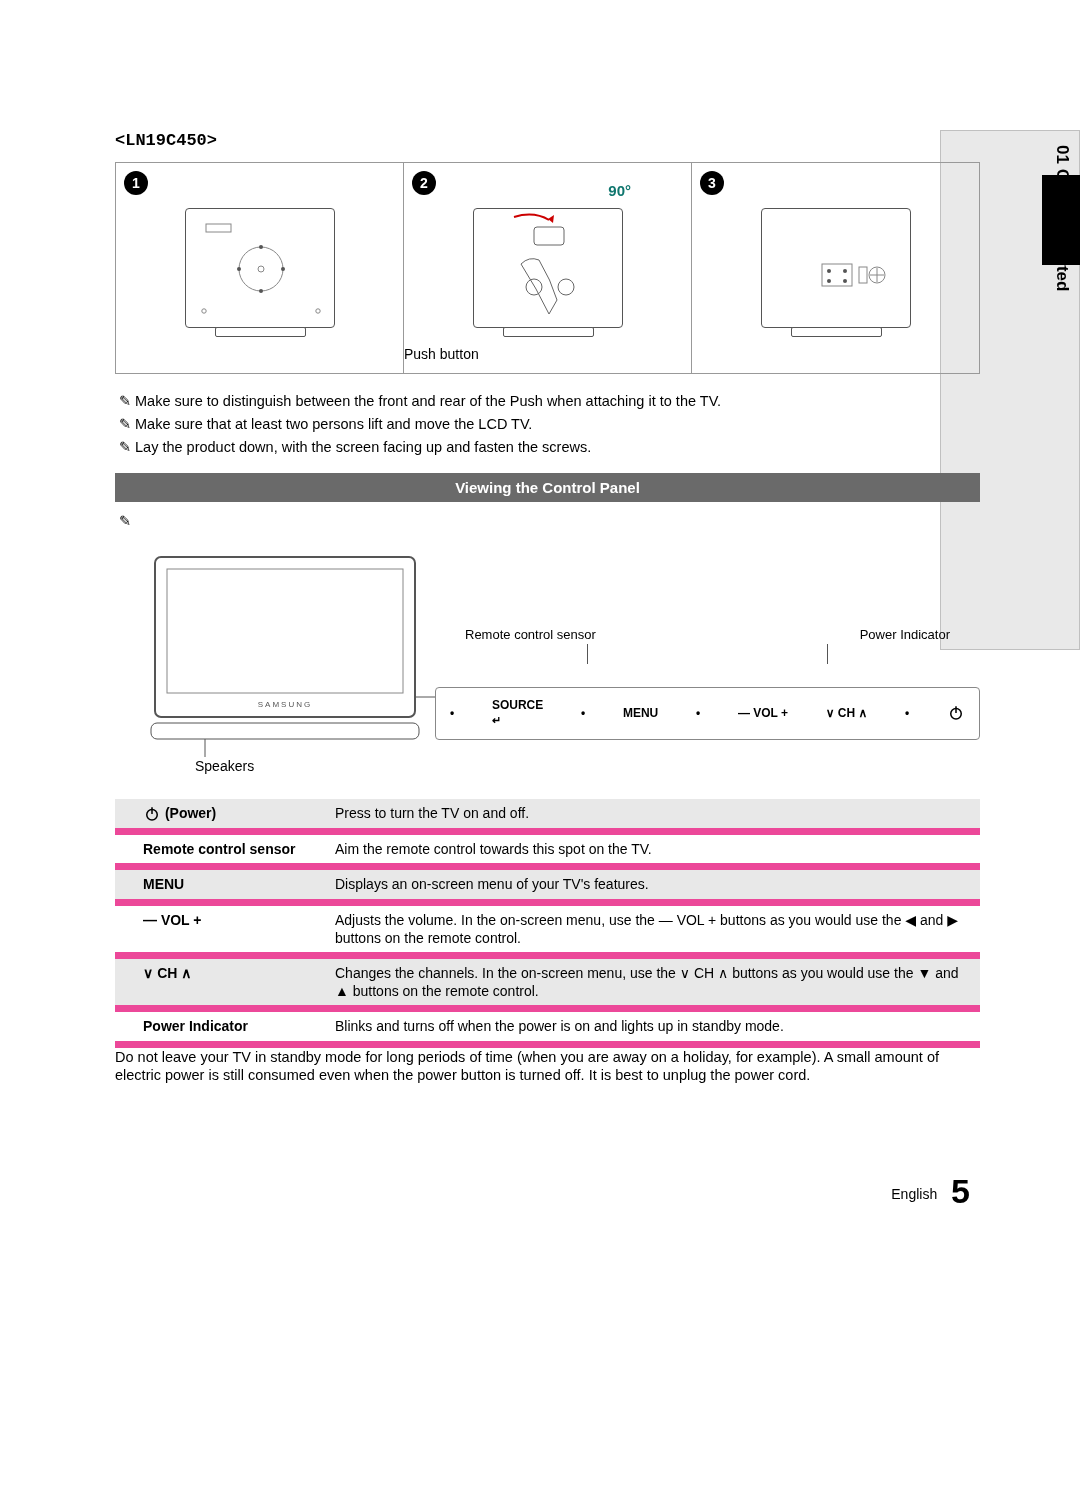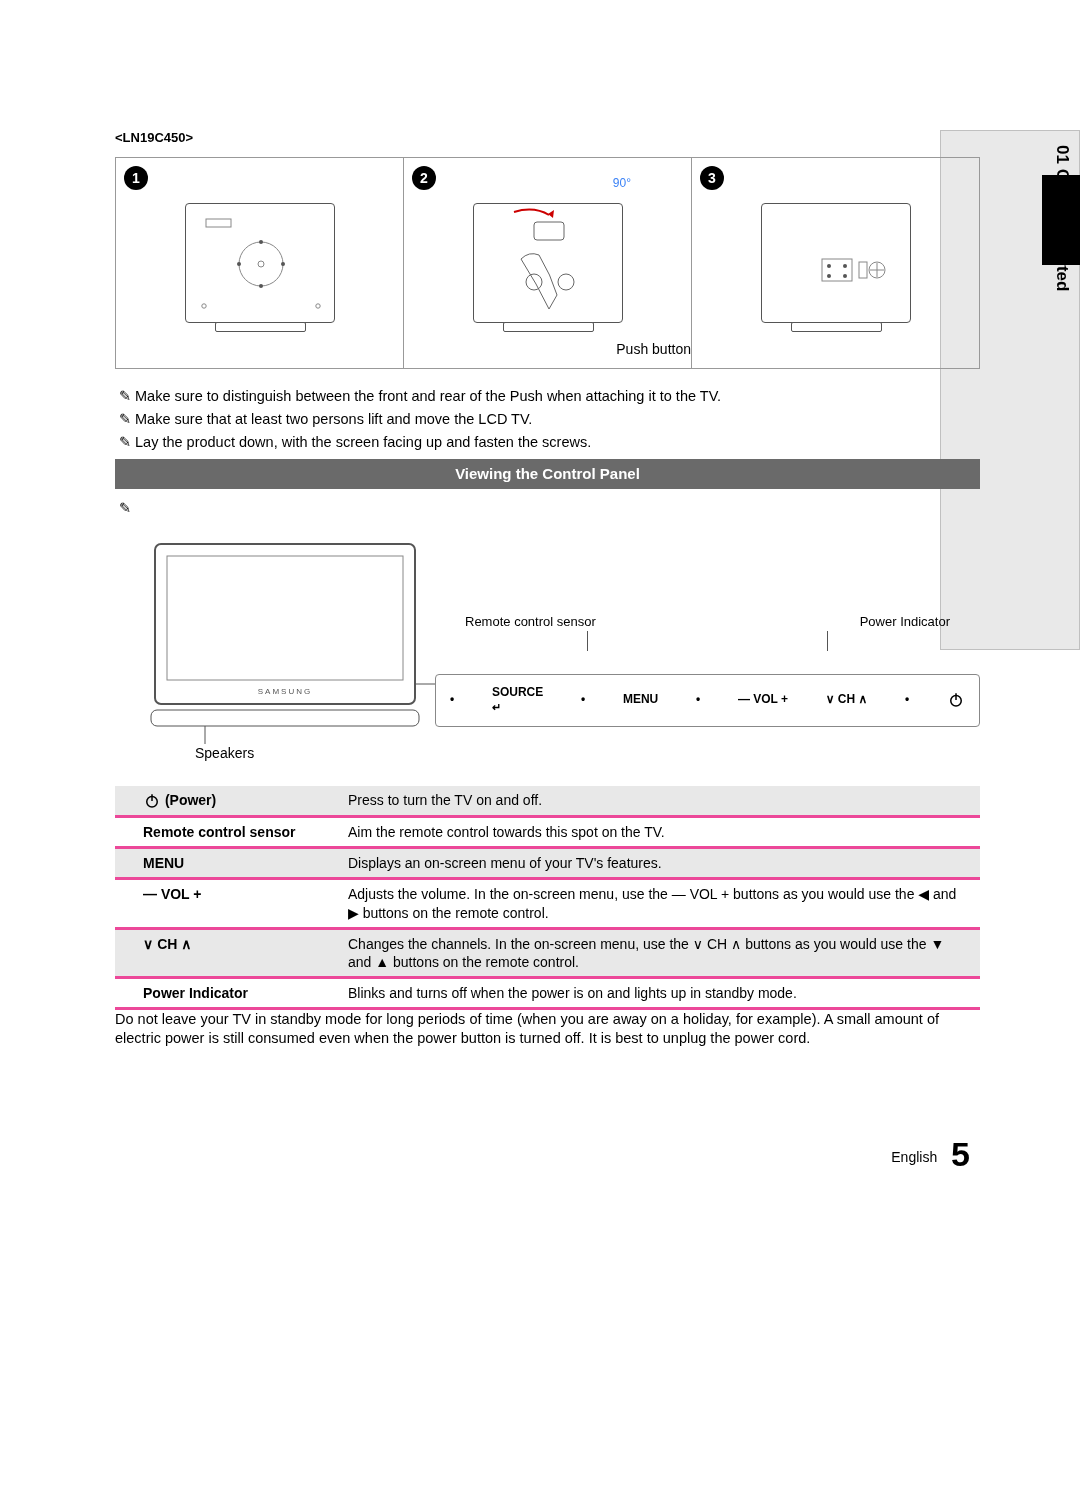--- a/index.html
+++ b/index.html
@@ -39,22 +39,23 @@
   .side-black {
     position: absolute;
     right: 0;
     top: 175px;
     width: 38px;
     height: 90px;
     background: #000;
   }
   .model-title {
     font-weight: bold;
-    font-size: 13px;
+    font-size: 17px;
     margin-bottom: 10px;
+    font-family: Liberation Mono, monospace;
   }
   .figure-row {
     display: flex;
     border: 1px solid #999;
     margin-bottom: 18px;
   }
   .figure-cell {
     flex: 1;
     border-right: 1px solid #999;
     position: relative;
@@ -77,49 +78,49 @@
     display: flex;
     align-items: center;
     justify-content: center;
     font-weight: bold;
     font-size: 14px;
   }
   .angle-label {
     position: absolute;
     top: 18px;
     right: 60px;
-    color: #3b82f6;
-    font-weight: normal;
-    font-size: 12px;
+    color: #0f766e;
+    font-weight: bold;
+    font-size: 15px;
   }
   .push-label {
     position: absolute;
     bottom: 10px;
     width: 100%;
-    text-align: right;
+    text-align: left;
     font-size: 14px;
   }
   .hand-note {
     display: flex;
     align-items: flex-start;
     margin-bottom: 4px;
   }
   .hand-note .icon {
     width: 20px;
     flex-shrink: 0;
     text-align: center;
   }
   .section-bar {
     background: #6a6a6a;
     border: 1px solid #6a6a6a;
     color: #fff;
     text-align: center;
     font-weight: bold;
     padding: 4px 0;
-    margin: 8px 0 10px 0;
+    margin: 16px 0 10px 0;
     font-size: 15px;
   }
   .tv-figure {
     position: relative;
     height: 240px;
     margin: 16px 0 12px 0;
   }
   .speakers-label {
     position: absolute;
     left: 80px;
@@ -127,23 +128,23 @@
     font-size: 14px;
   }
   .ctl-table {
     width: 100%;
     border-collapse: collapse;
     font-size: 14px;
     margin-top: 8px;
   }
   .ctl-table tr:nth-child(odd) td { background: #e8e8e8; }
   .ctl-table td {
-    padding: 5px 23px;
+    padding: 5px 10px;
     vertical-align: top;
-    border-bottom: 3px solid #ec4899;
+    border-bottom: 7px solid #ec4899;
     margin-top: 36px;
   }
   .ctl-table td:first-child {
     width: 210px;
     font-weight: bold;
     padding-left: 28px;
   }
   .sub-head {
     text-decoration: underline;
     font-weight: bold;

